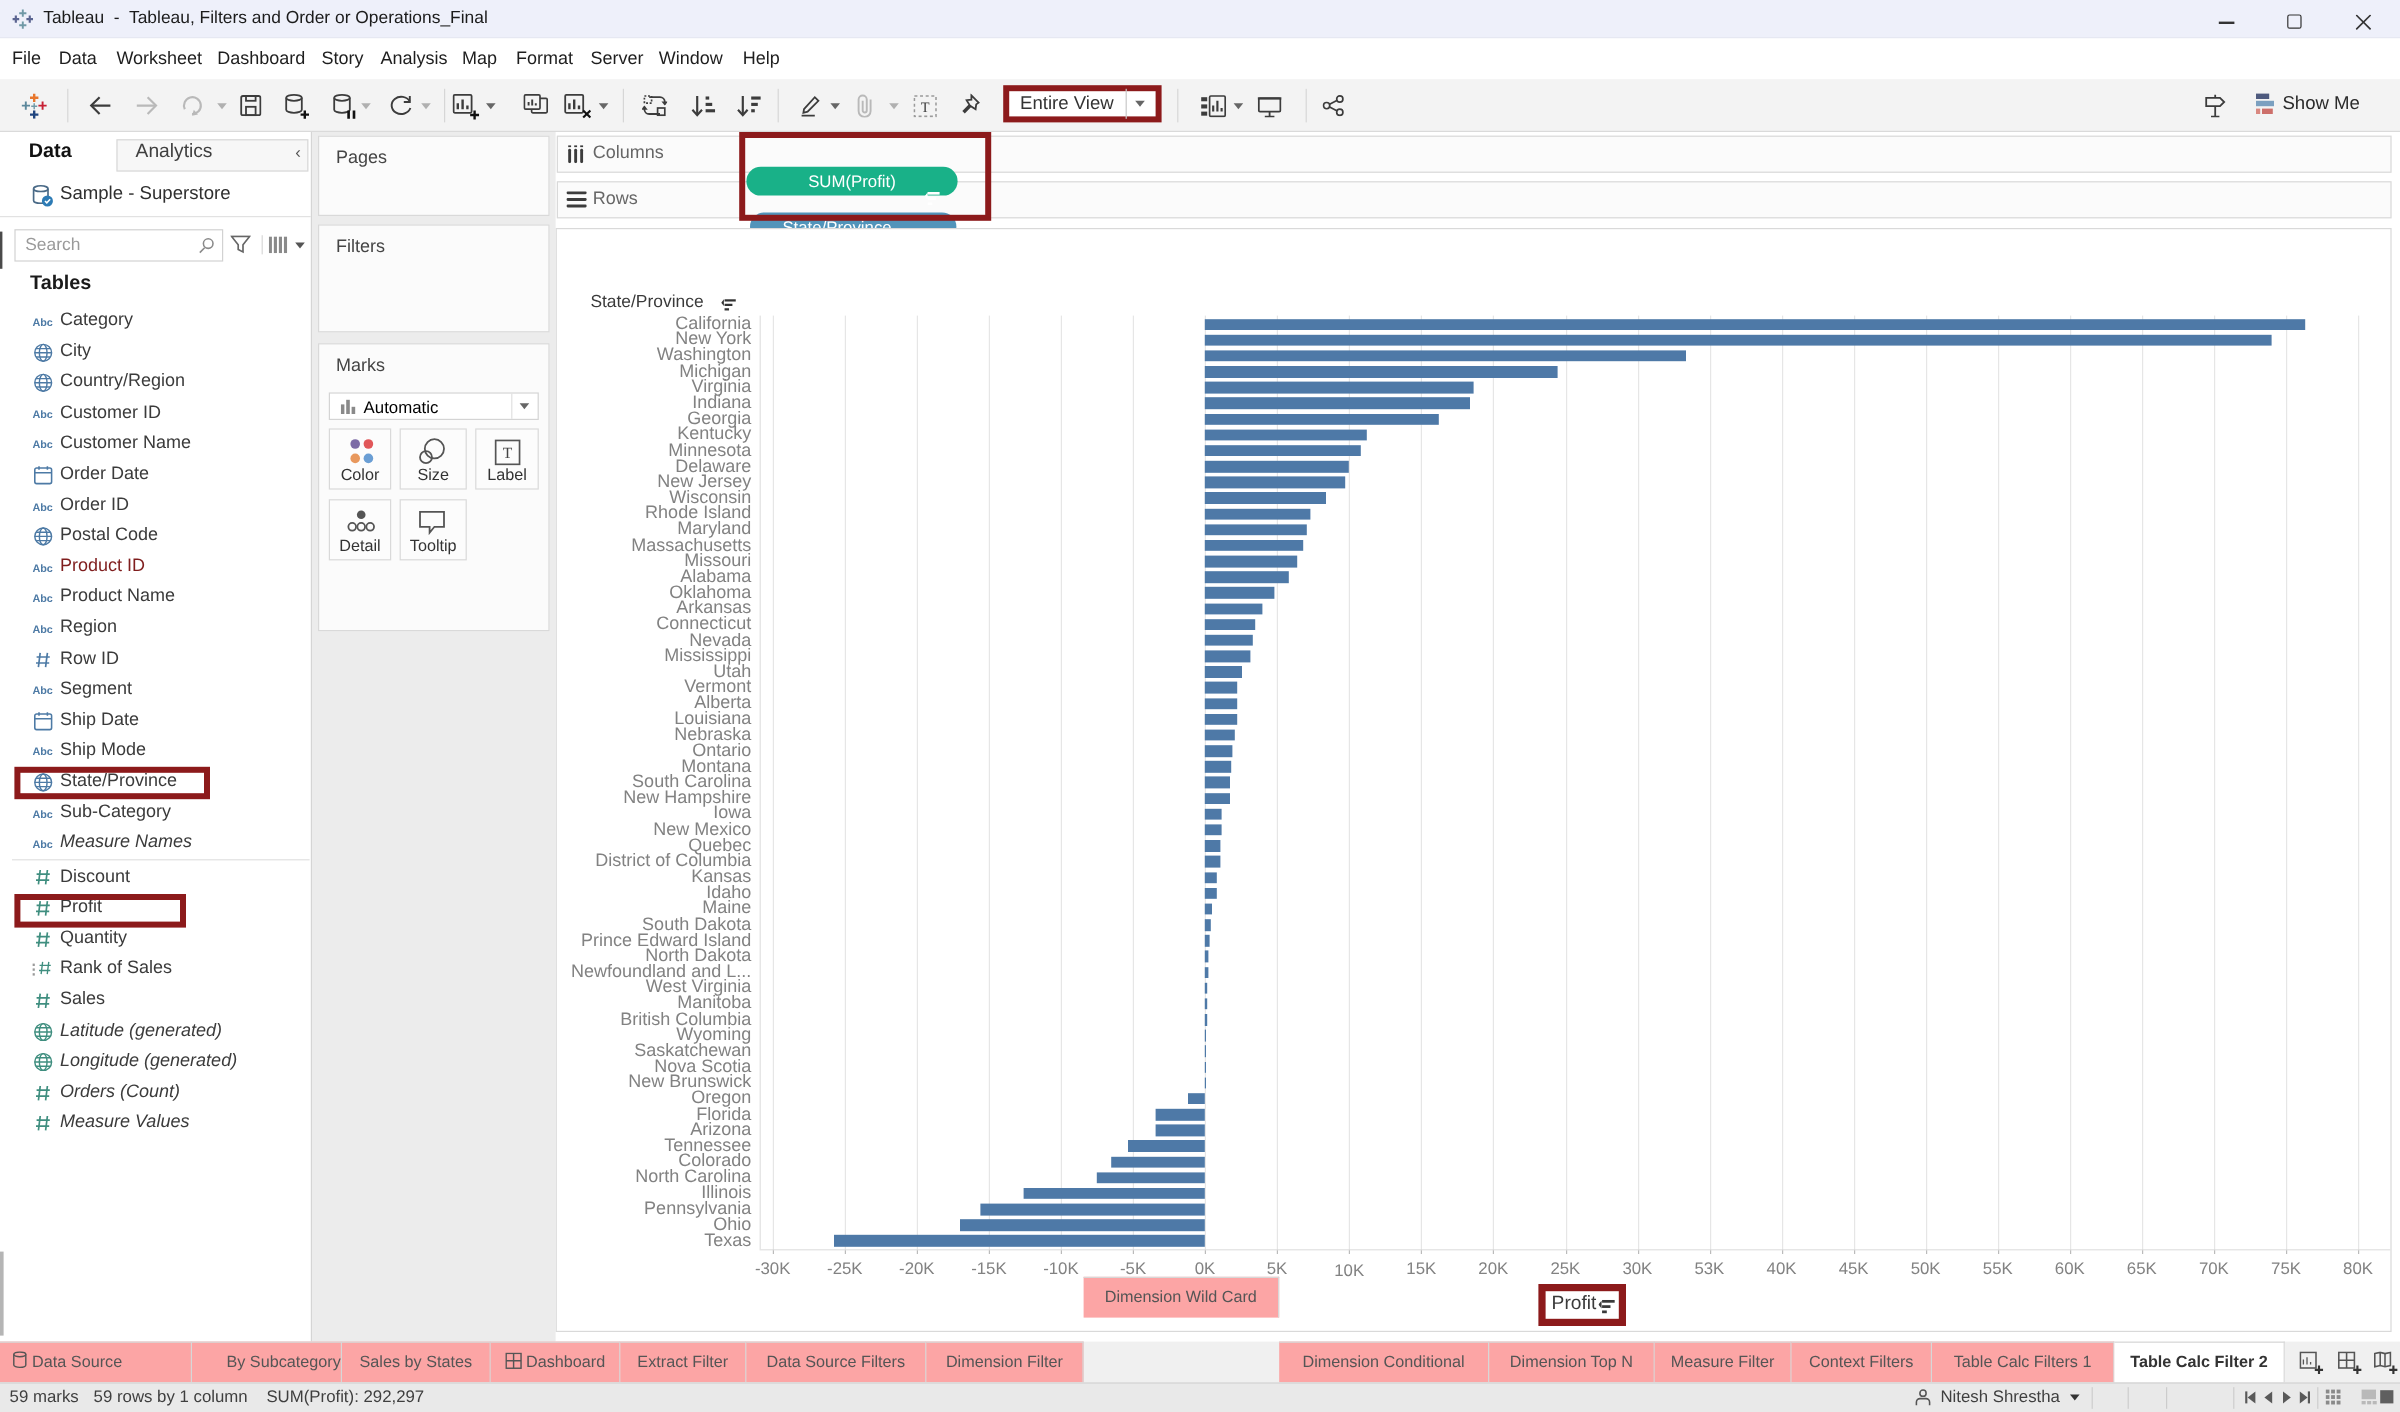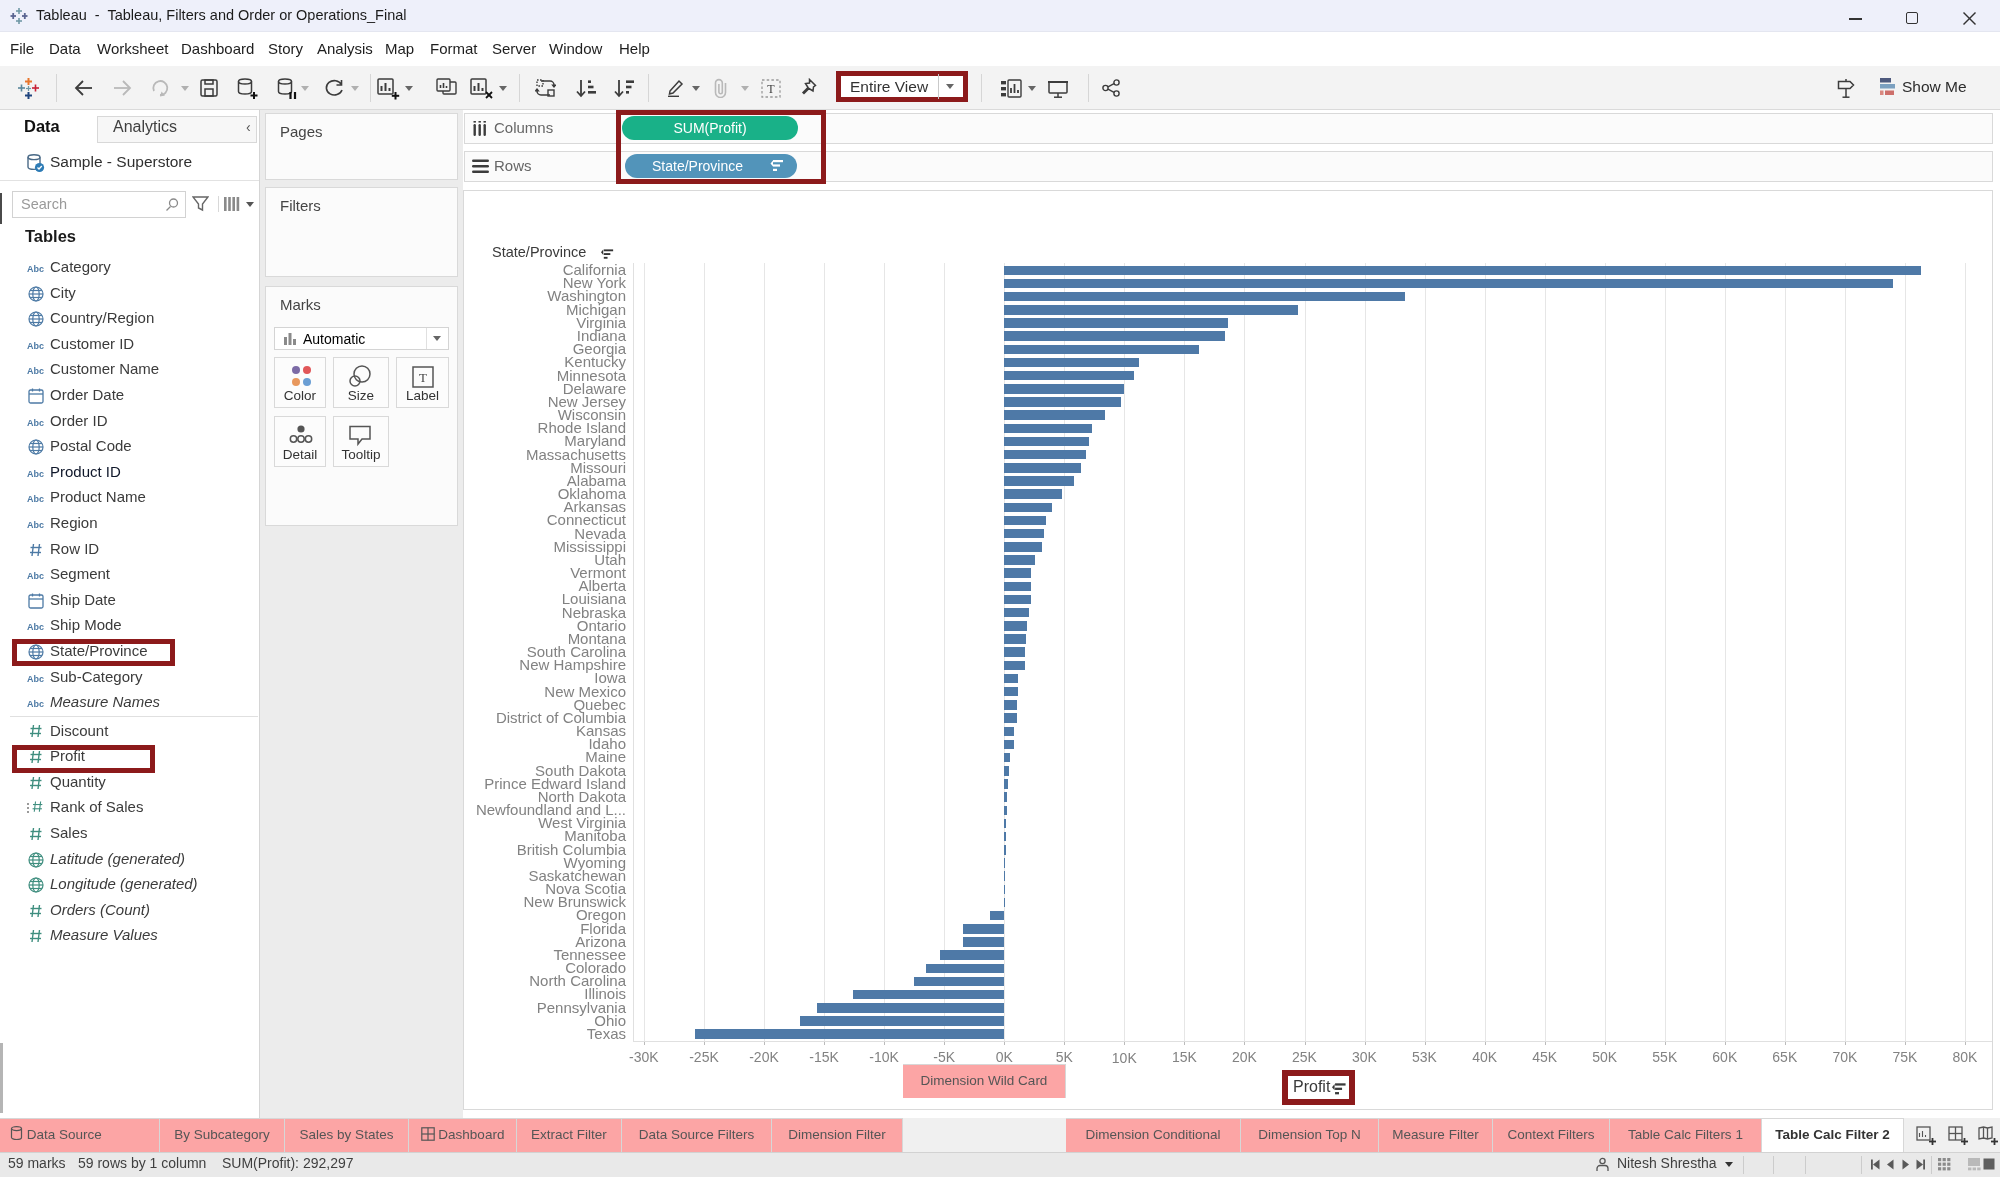--- a/index.html
+++ b/index.html
@@ -22,21 +22,21 @@
 .redbox { position:absolute; border:5px solid #8c1a1b; }
 
 #cardscol { left:260px; top:110px; width:203px; height:1008px; background:#ececec; }
 .card { position:absolute; background:#fbfbfb; border:1px solid #d9d9d9; }
 .cardlabel { position:absolute; left:14px; top:9px; font-size:15px; color:#454545; }
 .markbtn { position:absolute; background:#fcfcfc; border:1px solid #d9d9d9; text-align:center; }
 .markbtn .lbl { position:absolute; left:0; right:0; bottom:4px; font-size:13.5px; color:#333; }
 
 .shelf { position:absolute; background:#fbfbfb; border:1px solid #d9d9d9; height:31px; }
 .shelflabel { position:absolute; font-size:15px; color:#666; top:5px; }
-.pill { position:absolute; height:24px; border-radius:12px; color:#fff; font-size:14px; text-align:center; line-height:24px; }
+.pill { position:absolute; height:24px; border-radius:12px; color:#fff; font-size:14px; text-align:center; line-height:24px;margin-top:23px; }
 
 #sheet { left:463px; top:190px; width:1530px; height:920px; background:#fff; border:1px solid #d9d9d9; }
 #charttitle { left:15px; top:11px; font-size:25px; color:#5b6064; letter-spacing:0.35px; }
 #colhead { left:28px; top:53px; font-size:14.5px; color:#3a3a3a; }
 .gline { position:absolute; width:1px; background:#e6e6e6; }
 .bar { position:absolute; background:#4e79a7; }
 .rlabel { position:absolute; font-size:15px; color:#828282; line-height:14px; text-align:right; white-space:nowrap; }
 .alabel { position:absolute; font-size:14px; color:#828282; text-align:center; width:60px; }
 .tick { position:absolute; width:1px; height:4px; background:#bbb; }
 
@@ -404,21 +404,21 @@
         <ellipse cx="9" cy="9" rx="3.2" ry="7"></ellipse>
         <line x1="2" y1="9" x2="16" y2="9"></line>
         <line x1="3" y1="5.5" x2="15" y2="5.5"></line>
         <line x1="3" y1="12.5" x2="15" y2="12.5"></line>
       </g>
     </svg>
 <div class="abs" style="left:50px;top:437px;font-size:15px;color:#3b3b3b;white-space:nowrap">Postal Code</div>
 <svg class="abs" style="left:27px;top:464px" width="18" height="18" viewBox="0 0 18 18">
       <text x="0" y="12.5" font-size="9" font-weight="bold" fill="#4d7aa5" font-family="Liberation Sans,sans-serif">Abc</text>
     </svg>
-<div class="abs" style="left:50px;top:463px;font-size:15px;color:#0f172a;white-space:nowrap">Product ID</div>
+<div class="abs" style="left:50px;top:463px;font-size:15px;color:#7f1d1d;white-space:nowrap">Product ID</div>
 <svg class="abs" style="left:27px;top:489px" width="18" height="18" viewBox="0 0 18 18">
       <text x="0" y="12.5" font-size="9" font-weight="bold" fill="#4d7aa5" font-family="Liberation Sans,sans-serif">Abc</text>
     </svg>
 <div class="abs" style="left:50px;top:488px;font-size:15px;color:#3b3b3b;white-space:nowrap">Product Name</div>
 <svg class="abs" style="left:27px;top:515px" width="18" height="18" viewBox="0 0 18 18">
       <text x="0" y="12.5" font-size="9" font-weight="bold" fill="#4d7aa5" font-family="Liberation Sans,sans-serif">Abc</text>
     </svg>
 <div class="abs" style="left:50px;top:514px;font-size:15px;color:#3b3b3b;white-space:nowrap">Region</div>
 <svg class="abs" style="left:27px;top:541px" width="18" height="18" viewBox="0 0 18 18">
       <g stroke="#4d7aa5" stroke-width="1.4" fill="none">
@@ -863,21 +863,21 @@
     </svg>
 <div class="redbox abs" style="left:818px;top:879px;width:73px;height:35px;border-width:6px"></div>
 </div>
 <div id="tabsrow" class="abs"></div>
 <div class="sheettab abs" style="left:0px;top:1118px;width:160px;text-align:left;padding-left:10px;"><svg style="vertical-align:-2px" width="13" height="15" viewBox="0 0 13 15">
       <g fill="none" stroke="#555" stroke-width="1.2">
         <ellipse cx="6.5" cy="2.6" rx="5" ry="2"></ellipse>
         <path d="M1.5 2.6 L1.5 11.5 A5 2 0 0 0 11.5 11.5 L11.5 2.6"></path>
       </g>
     </svg> Data Source</div>
-<div class="sheettab abs" style="left:160px;top:1118px;width:125px;">By Subcategory</div>
+<div class="sheettab abs" style="left:160px;top:1118px;width:125px;text-align:right;">By Subcategory</div>
 <div class="sheettab abs" style="left:285px;top:1118px;width:124px;">Sales by States</div>
 <div class="sheettab abs" style="left:409px;top:1118px;width:108px;"><svg style="vertical-align:-2px" width="14" height="14" viewBox="0 0 14 14">
       <g fill="none" stroke="#555" stroke-width="1.2">
         <rect x="0.8" y="0.8" width="12.4" height="12.4"></rect>
         <line x1="7" y1="0.8" x2="7" y2="13.2"></line>
         <line x1="0.8" y1="7" x2="13.2" y2="7"></line>
       </g>
     </svg> Dashboard</div>
 <div class="sheettab abs" style="left:517px;top:1118px;width:105px;">Extract Filter</div>
 <div class="sheettab abs" style="left:622px;top:1118px;width:150px;">Data Source Filters</div>

